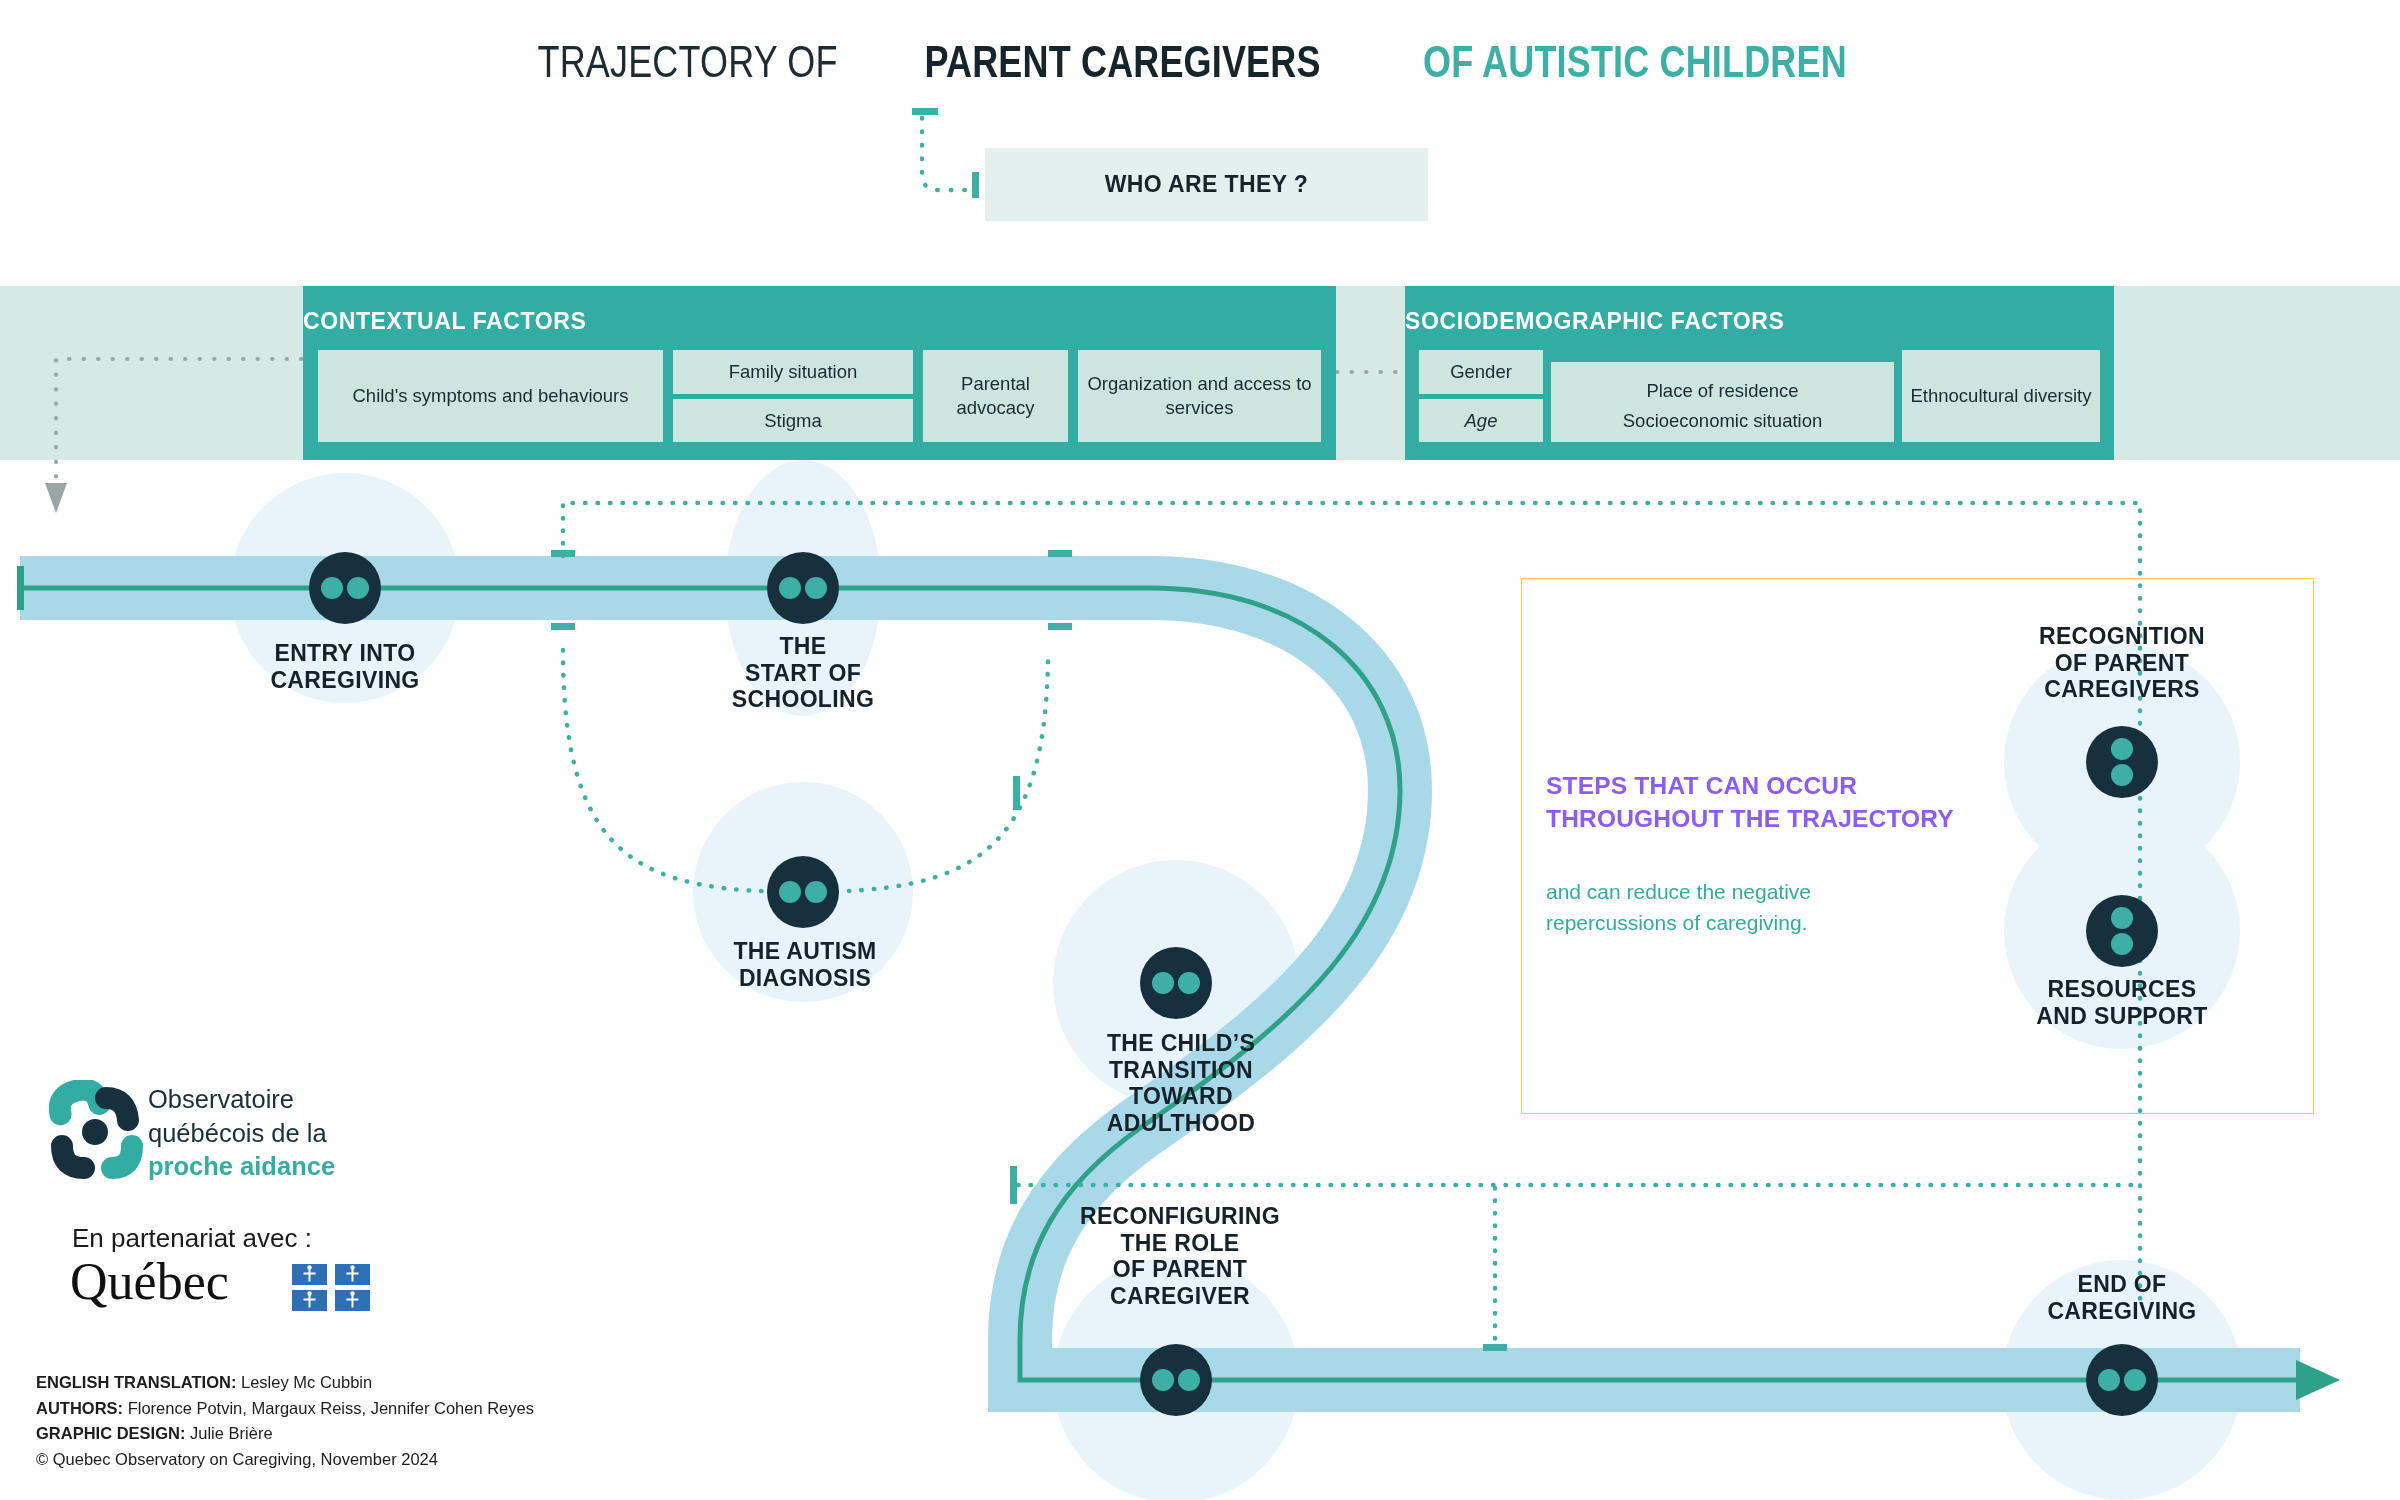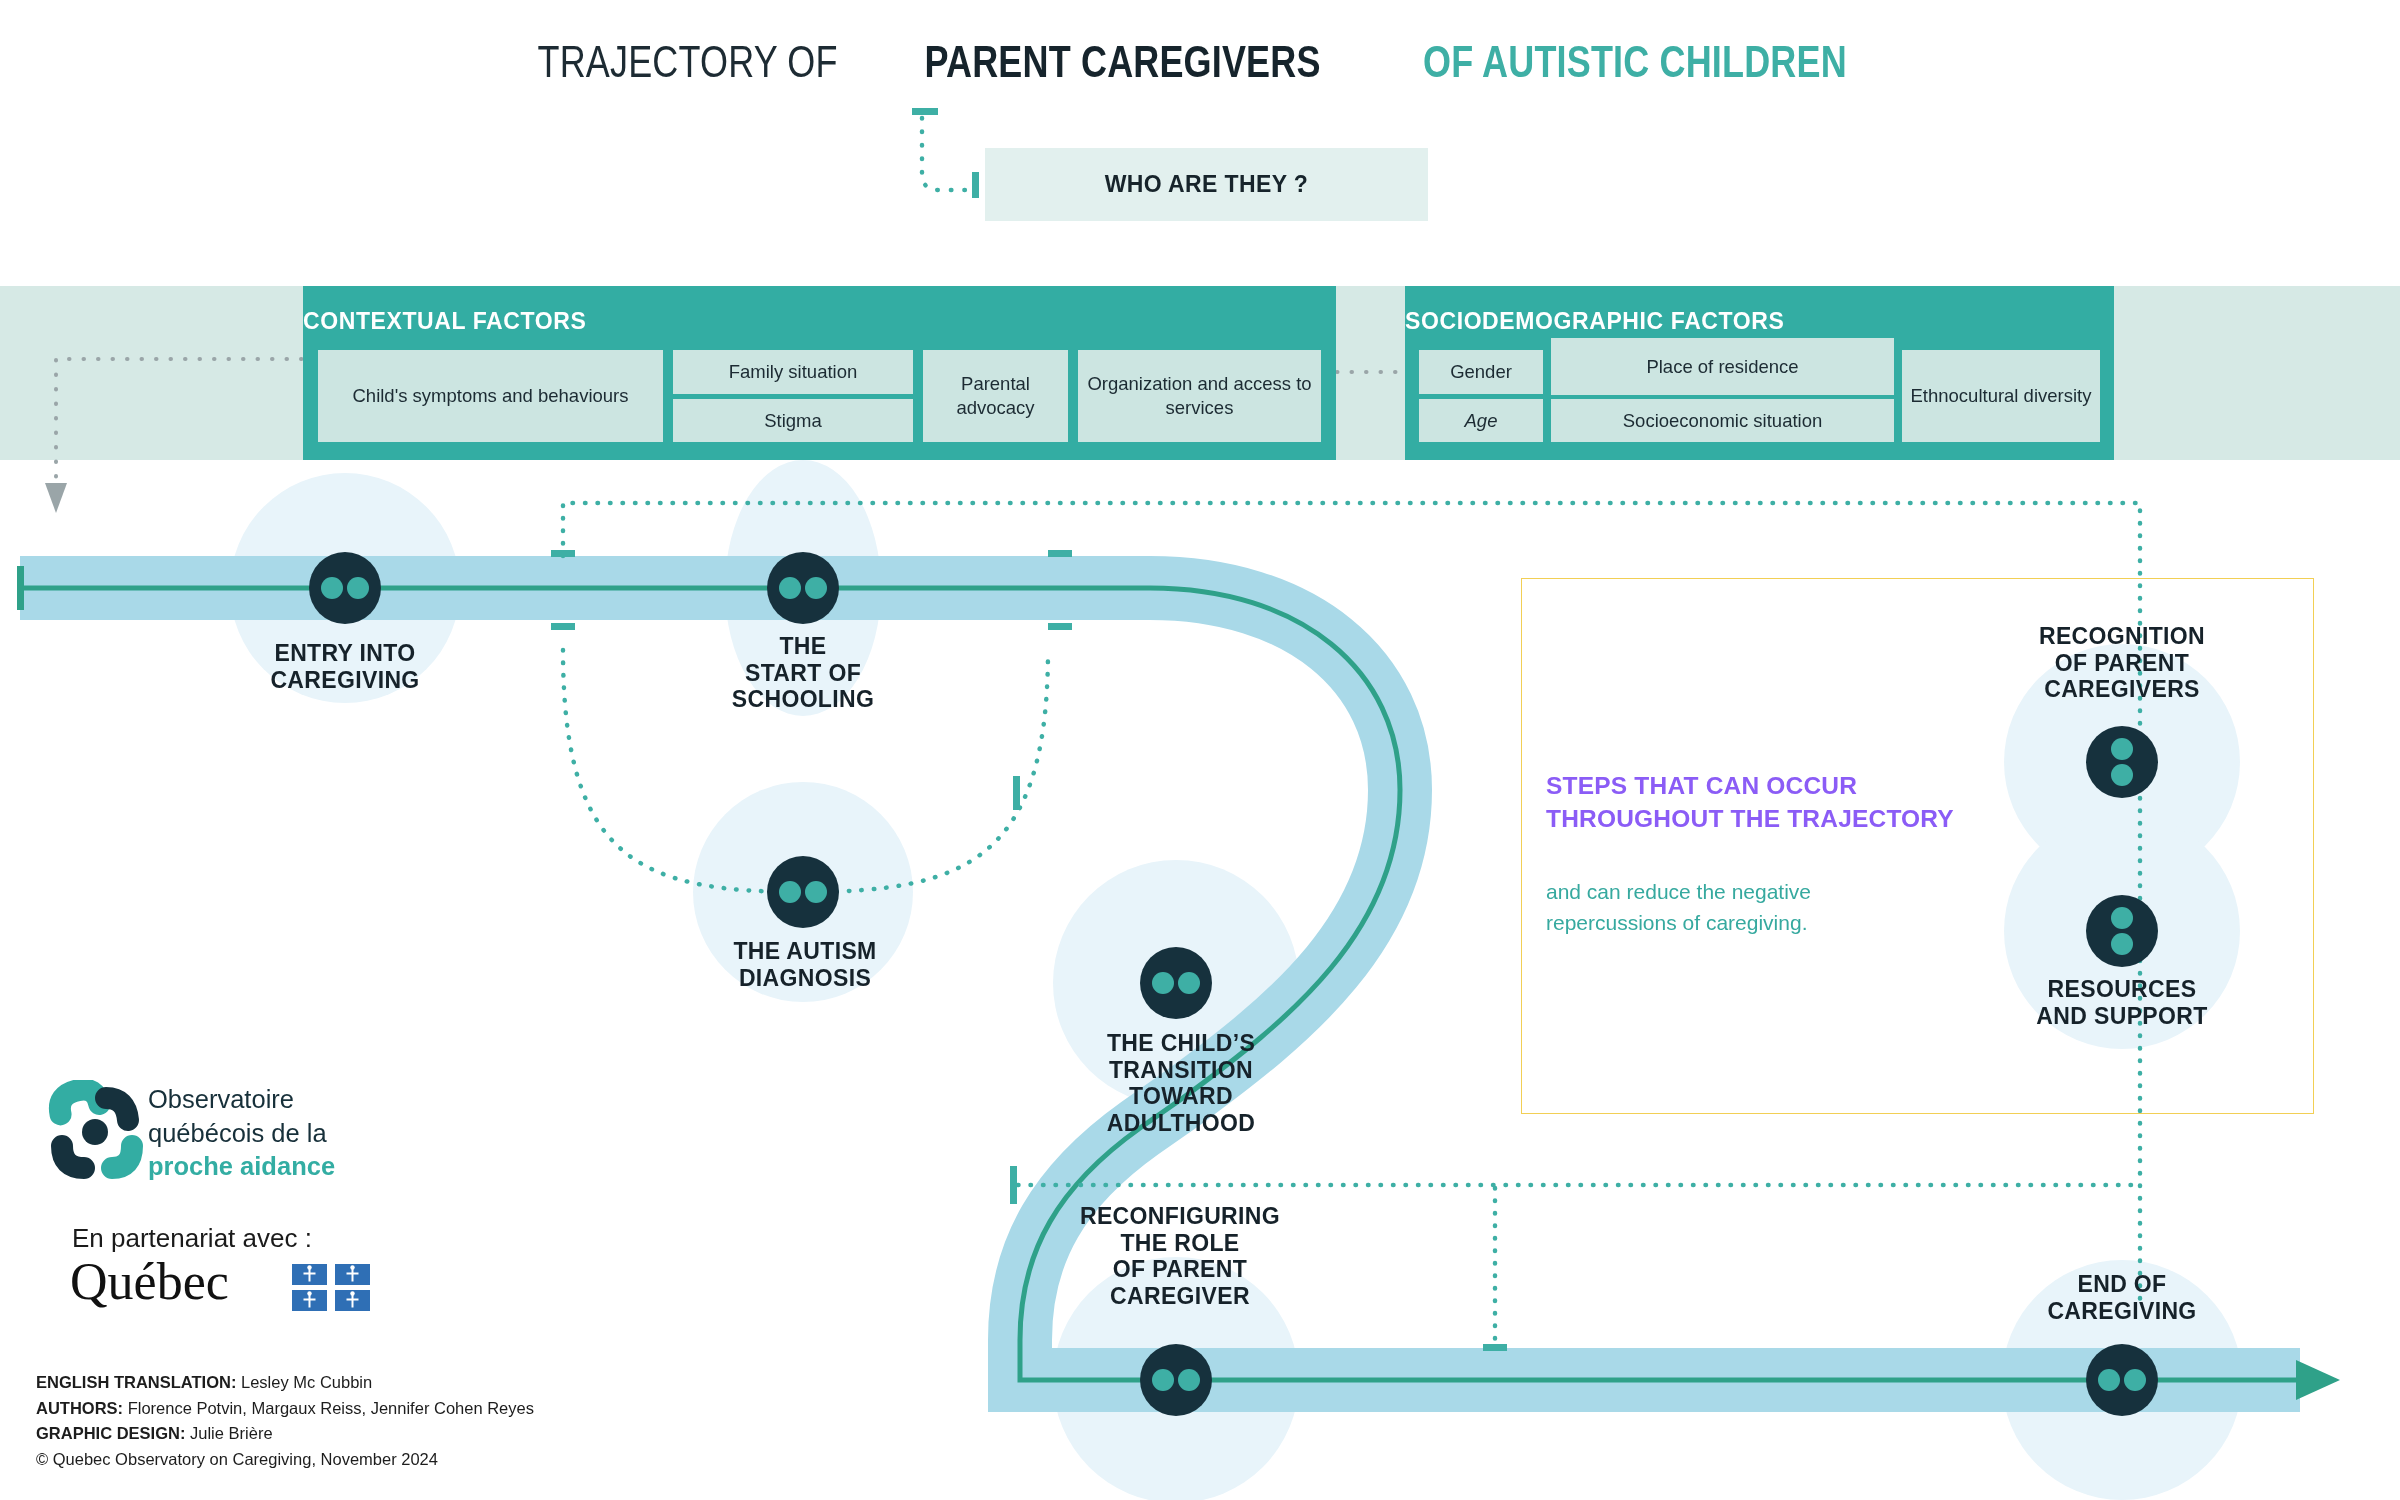--- a/index.html
+++ b/index.html
@@ -171,21 +171,21 @@
     <div class="chip" style="left:620px; top:64px;  width:145px; height:92px;">Parental
 advocacy</div>
     <div class="chip" style="left:775px; top:64px;  width:243px; height:92px;">Organization and
 access to services</div>
   </div>
 
   <div class="panel" id="panel-soc">
     <div class="panel-title">SOCIODEMOGRAPHIC FACTORS</div>
     <div class="chip" style="left:14px;  top:64px;  width:124px; height:44px;">Gender</div>
     <div class="chip" style="left:14px;  top:113px; width:124px; height:43px;font-style:italic;">Age</div>
-    <div class="chip" style="left:146px; top:52px;  width:343px; height:57px;">Place of residence</div>
+    <div class="chip" style="left:146px; top:76px;  width:343px; height:57px;">Place of residence</div>
     <div class="chip" style="left:146px; top:113px; width:343px; height:43px;">Socioeconomic situation</div>
     <div class="chip" style="left:497px; top:64px;  width:198px; height:92px;">Ethnocultural
 diversity</div>
   </div>
 
   <svg id="track" class="abs" viewBox="0 0 2400 1040">
     <defs>
 
       <path id="mainline" d="M 20,128
                L 1150,128

